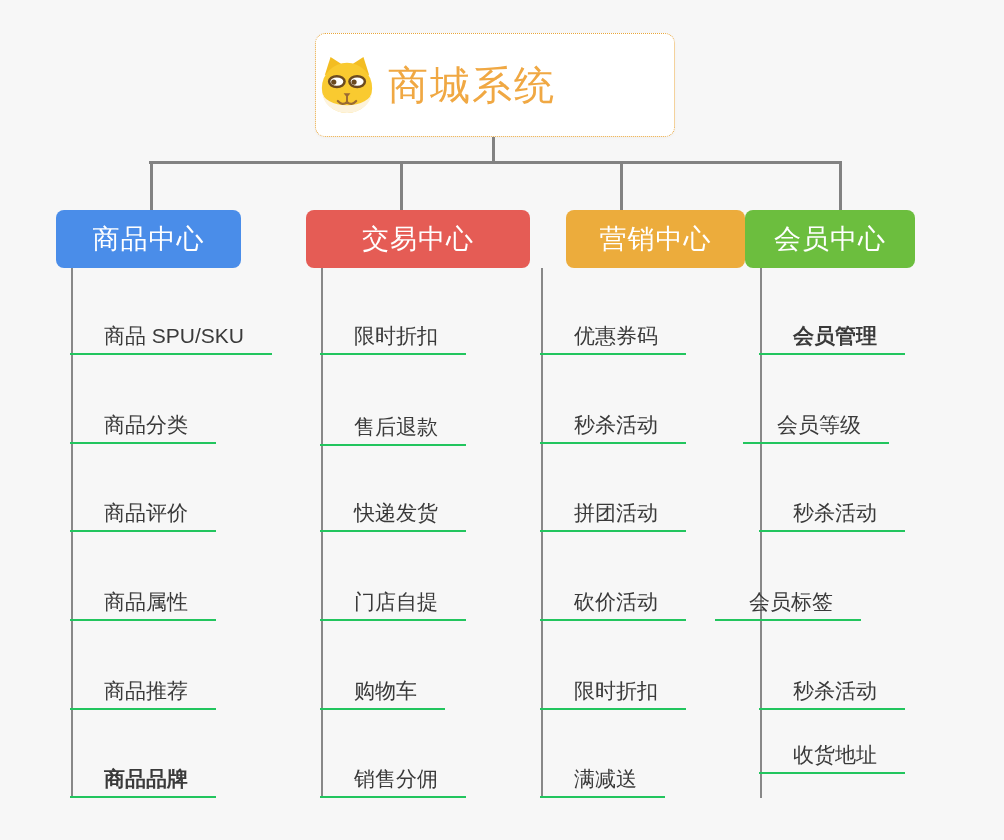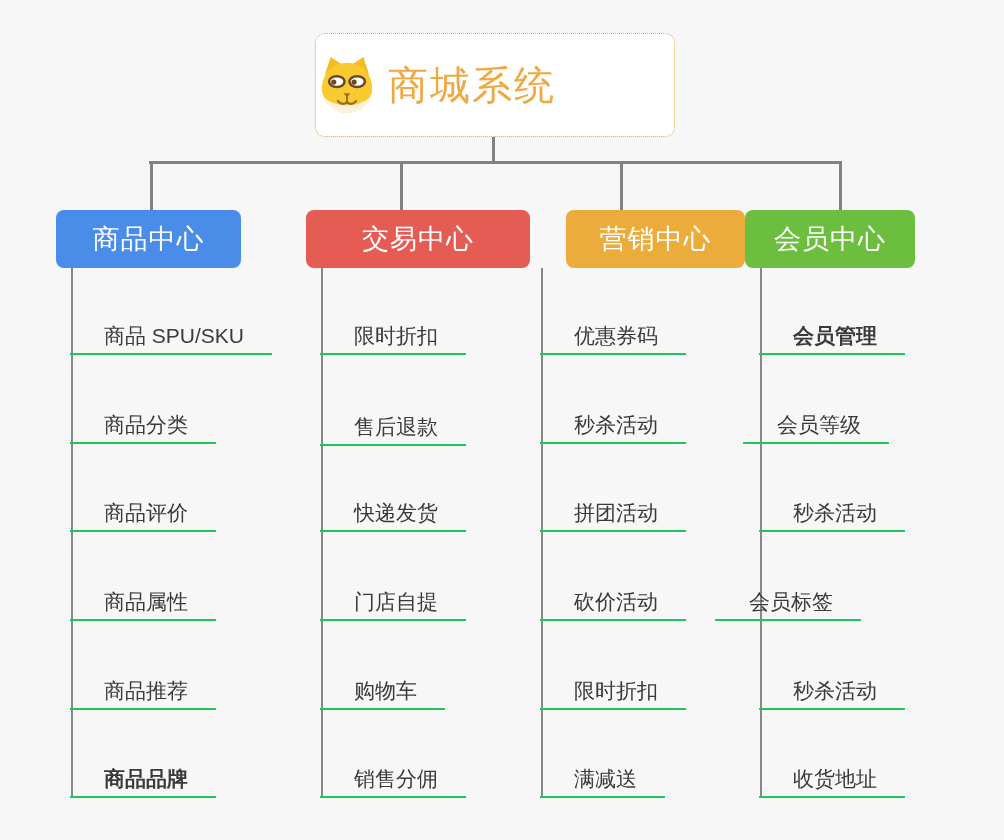--- a/index.html
+++ b/index.html
@@ -125,16 +125,16 @@
       <div class="line" style="left: 838.5px; top: 161px; width: 3px; height: 49px;"></div>
       <div class="branch-box" style="left: 745px; top: 210px; width: 170px; background: rgb(108, 190, 62);">
         <span>会员中心</span>
       </div>
       <div class="trunk" style="left: 760px; top: 268px; height: 530px;"></div>
       <div class="leaf" style="left: 759px; top: 321px; font-weight: bold;">会员管理</div>
       <div class="leaf" style="left: 743px; top: 410px;">会员等级</div>
       <div class="leaf" style="left: 759px; top: 498px;">秒杀活动</div>
       <div class="leaf" style="left: 715px; top: 587px;">会员标签</div>
       <div class="leaf" style="left: 759px; top: 676px;">秒杀活动</div>
-      <div class="leaf" style="left: 759px; top: 764px;">收货地址</div>
+      <div class="leaf" style="left: 759px; top: 740px;">收货地址</div>
     </div>
 
 </div>
 
 </body></html>

